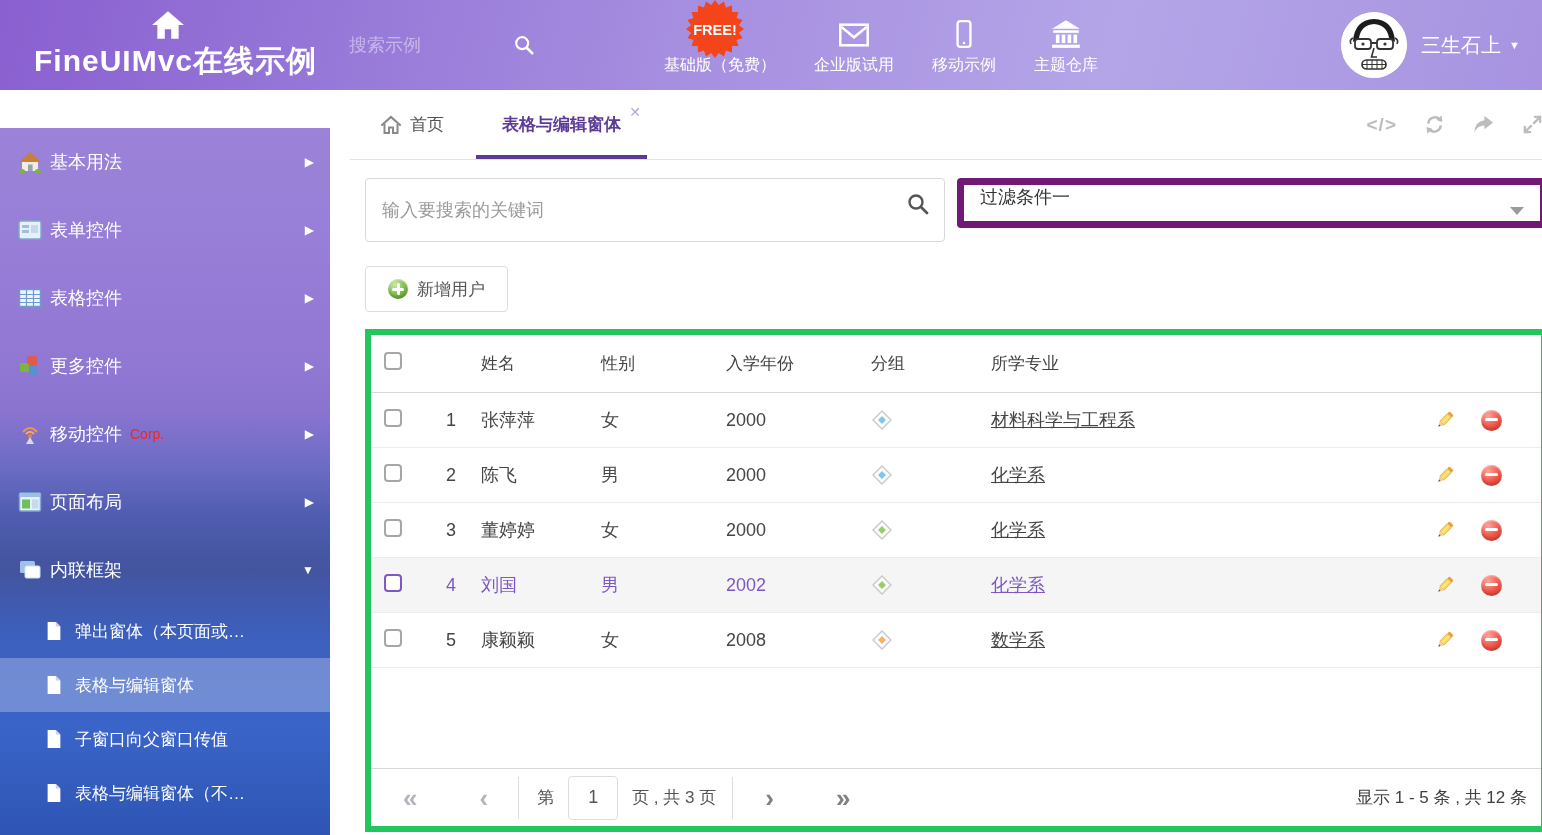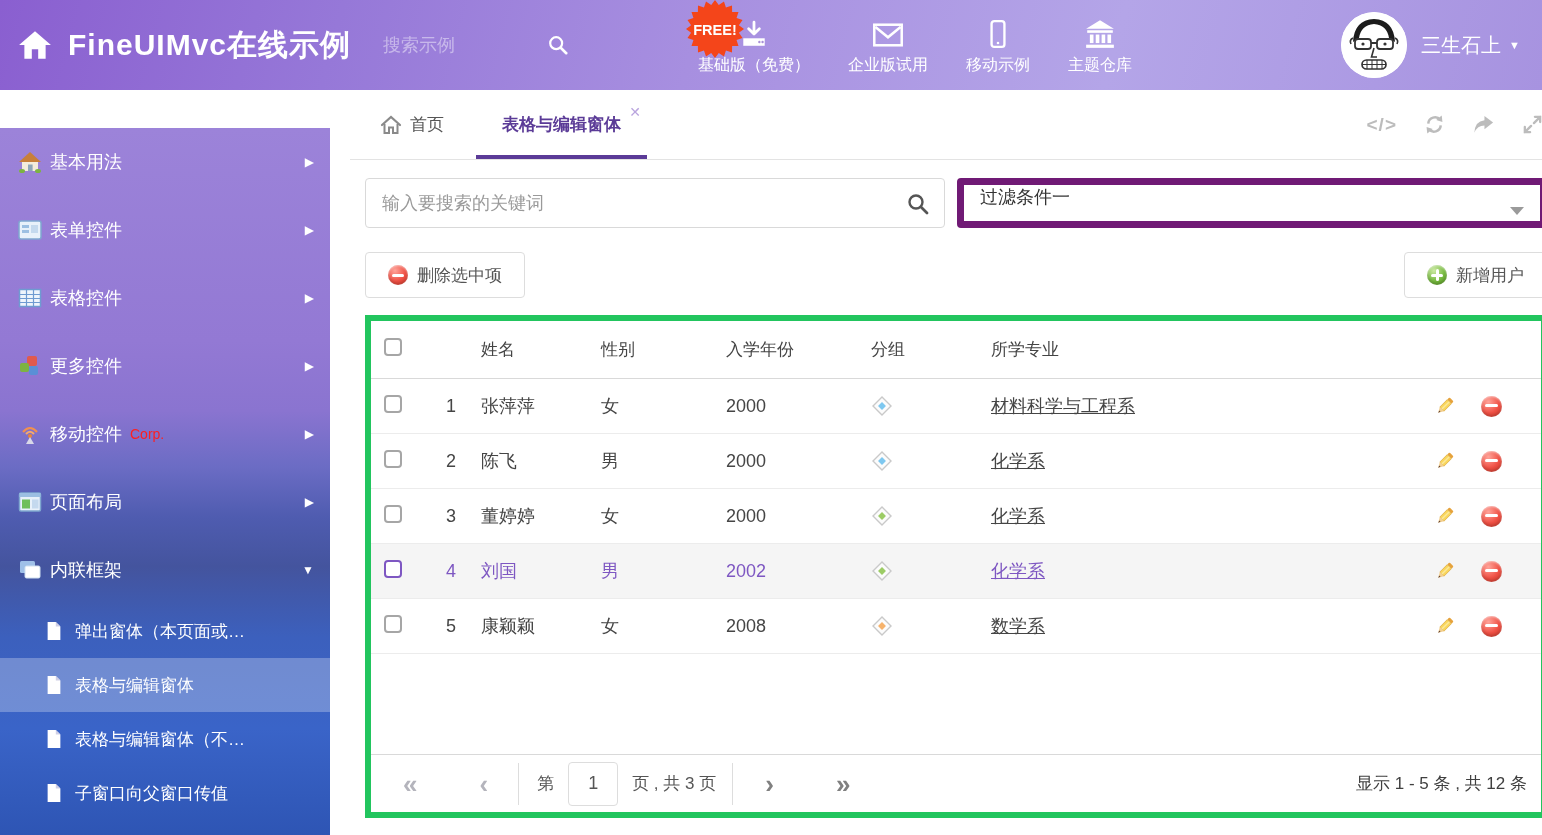--- a/index.html
+++ b/index.html
@@ -3,21 +3,21 @@
 <meta charset="utf-8">
 <style>
   * { margin:0; padding:0; box-sizing:border-box; }
   html,body { width:1542px; height:835px; overflow:hidden; }
   body { font-family:"Liberation Sans","DejaVu Sans",sans-serif; background:#fff; }
   .app { position:relative; width:1542px; height:835px; }
 
   
   .header { position:relative; height:90px; display:flex; align-items:center;
     background:linear-gradient(105deg,#8a5fd0 0%,#9678d8 22%,#a78fe0 45%,#b4a5e8 72%,#a793e0 100%); }
-  .brand { display:flex; align-items:center; padding-left:18px; cursor:pointer; }
+  .brand { display:flex; align-items:center; padding-left:18px; cursor:pointer;flex-direction:column; }
   .brand svg { width:34px; height:32px; }
   .brand-title { color:#fff; font-size:30px; font-weight:bold; margin-left:16px; letter-spacing:1px; }
   .hsearch { display:flex; align-items:center; margin-left:32px; width:200px; }
   .hsearch input { background:transparent; border:none; outline:none; color:rgba(255,255,255,.85);
     font-size:18px; width:150px; }
   .hsearch input::placeholder { color:rgba(255,255,255,.45); }
   .hsearch svg { width:22px; height:22px; margin-left:14px; }
   .free-badge { position:absolute; left:684px; top:0px; width:62px; height:58px; }
   .free-badge text { font-weight:bold; }
   .hnav { display:flex; align-items:center; margin-left:96px; }
@@ -56,21 +56,21 @@
   .tab-active .tlbl { color:#5b3b97; font-size:17px; font-weight:bold; }
   .tab-active .tclose { position:absolute; top:14px; right:6px; color:#b9a4de; font-size:14px; font-weight:bold; cursor:pointer; }
   .tab-active .tline { position:absolute; left:0; right:0; bottom:0; height:4px; background:#5b3b97; }
   .tab-tools { margin-left:auto; display:flex; align-items:center; gap:26px; padding-right:18px; }
   .tab-tools .tool { color:#bcbcbc; cursor:pointer; display:flex; align-items:center; }
   .tab-tools svg { width:23px; height:23px; }
   .tool-code { font-size:19px; font-weight:bold; letter-spacing:1px; }
 
   
   .filter-row { display:flex; margin:18px 15px 0 15px; gap:12px; }
-  .fsearch { position:relative; width:580px; height:50px; border:1px solid #d9d9d9; border-radius:4px; background:#fff; }
+  .fsearch { position:relative; width:580px; height:64px; border:1px solid #d9d9d9; border-radius:4px; background:#fff; }
   .fsearch input { width:100%; height:100%; border:none; outline:none; padding:0 52px 0 16px; font-size:18px; color:#444; background:transparent; }
   .fsearch input::placeholder { color:#9a9a9a; }
   .fsearch svg { position:absolute; right:14px; top:13px; width:24px; height:24px; }
   .fdrop { position:relative; width:590px; height:50px; border:7px solid #701a75; border-radius:4px;
     display:flex; align-items:flex-start; padding:0 16px; font-size:18px; color:#333; cursor:pointer; }
   .fdrop .caret { position:absolute; right:16px; top:22px; width:0; height:0;
     border-left:7px solid transparent; border-right:7px solid transparent; border-top:8px solid #9a9a9a; }
 
   
   .btn-row { display:flex; justify-content:space-between; margin:24px 15px 0 15px; }
@@ -290,28 +290,28 @@
             <path d="M3 1 H12 L17 6 V21 H3 Z" fill="#fff"></path>
             <path d="M12 1 V6 H17 Z" fill="#cfcfe6"></path>
           </svg>
         <span class="clbl">表格与编辑窗体</span>
       </div>
       <div class="snav-child">
         <svg class="cico" viewBox="0 0 20 22">
             <path d="M3 1 H12 L17 6 V21 H3 Z" fill="#fff"></path>
             <path d="M12 1 V6 H17 Z" fill="#cfcfe6"></path>
           </svg>
-        <span class="clbl">表格与编辑窗体（不…</span>
+        <span class="clbl">子窗口向父窗口传值</span>
       </div>
       <div class="snav-child">
         <svg class="cico" viewBox="0 0 20 22">
             <path d="M3 1 H12 L17 6 V21 H3 Z" fill="#fff"></path>
             <path d="M12 1 V6 H17 Z" fill="#cfcfe6"></path>
           </svg>
-        <span class="clbl">子窗口向父窗口传值</span>
+        <span class="clbl">表格与编辑窗体（不…</span>
       </div>
       <div class="snav-child">
         <svg class="cico" viewBox="0 0 20 22">
             <path d="M3 1 H12 L17 6 V21 H3 Z" fill="#fff"></path>
             <path d="M12 1 V6 H17 Z" fill="#cfcfe6"></path>
           </svg>
         <span class="clbl">子窗口向父窗口传值…</span>
       </div>
     </div>
 
@@ -361,24 +361,20 @@
               <line x1="15" y1="15" x2="21" y2="21" stroke="#555" stroke-width="2.8" stroke-linecap="round"></line>
             </svg>
         </div>
         <div class="fdrop">
           <span>过滤条件一</span>
           <span class="caret"></span>
         </div>
       </div>
 
       <div class="btn-row">
-        <button class="btn">
-          <span class="ic-minus"></span>
-          <span>删除选中项</span>
-        </button>
         <button class="btn">
           <span class="ic-plus"></span>
           <span>新增用户</span>
         </button>
       </div>
 
       <div class="grid">
         <div class="gr ghead">
           <div class="cell c-check"><span class="cb"></span></div>
           <div class="cell c-num"></div>

